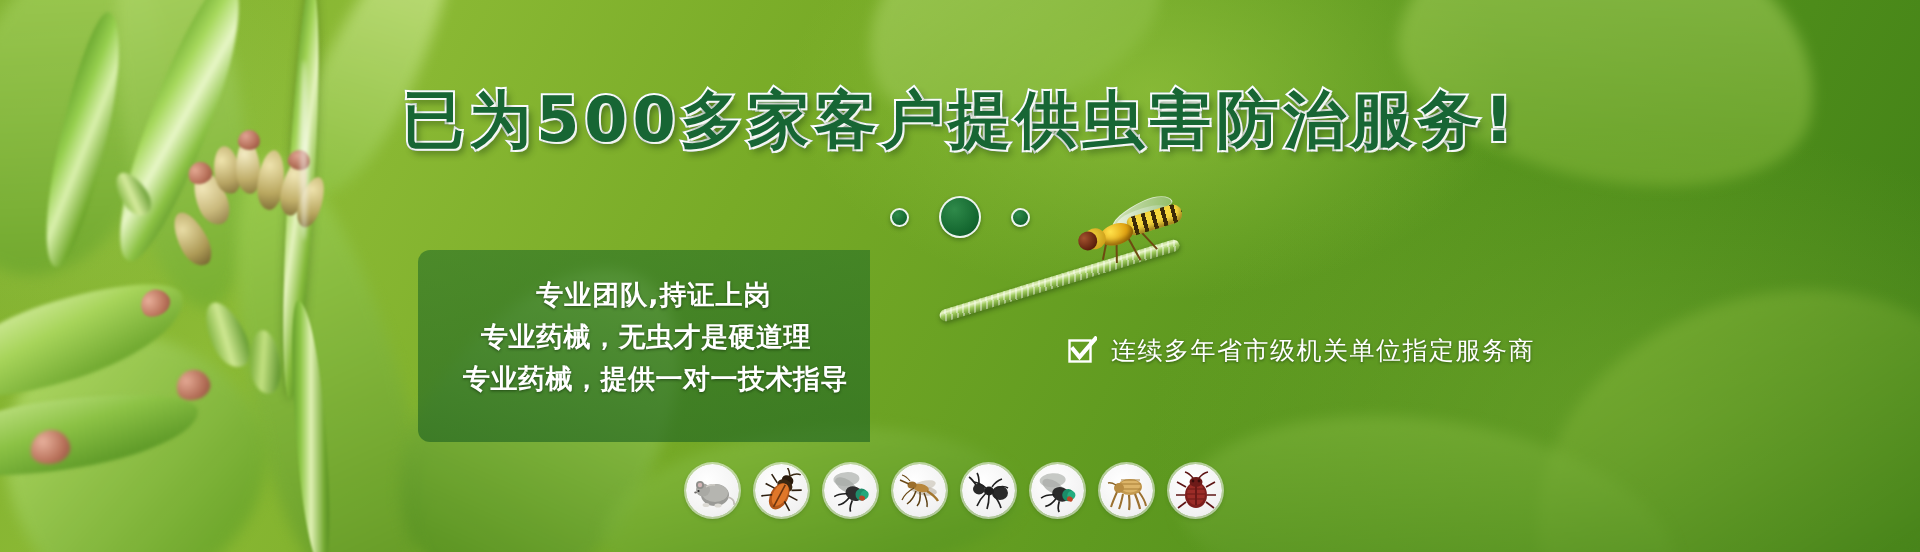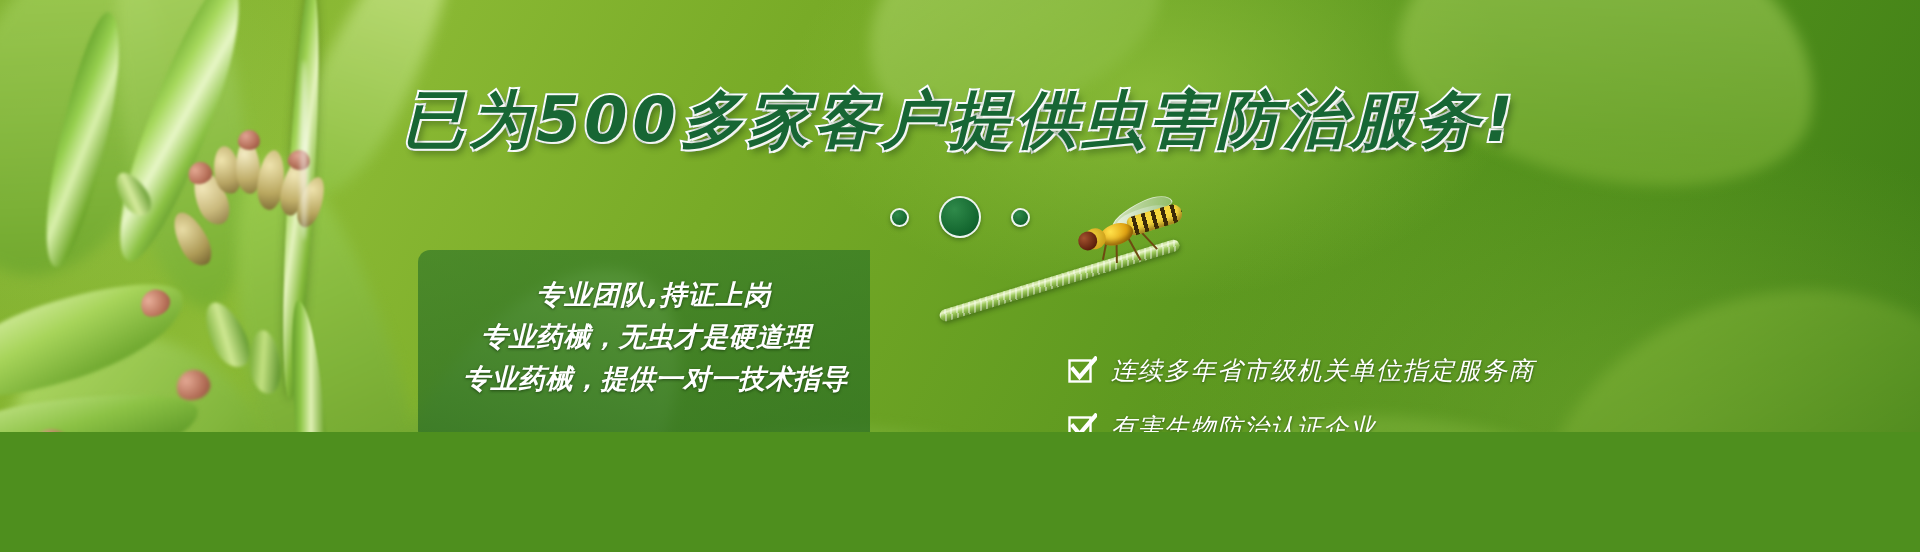--- a/index.html
+++ b/index.html
@@ -2,27 +2,26 @@
 <html><head>
 <meta charset="utf-8">
 <style>
   * { margin:0; padding:0; box-sizing:border-box; }
   html,body { width:1920px; height:552px; overflow:hidden; }
   body {
     font-family:"Liberation Sans","DejaVu Sans",sans-serif;
     background:#4e8f1e;
   }
   #banner {
-    position:relative; width:1920px; height:432px; overflow:hidden;
+    position:relative; width:1920px; height:552px; overflow:hidden;
     background:
       radial-gradient(ellipse 520px 300px at 1150px 90px, rgba(160,205,70,.55), rgba(160,205,70,0) 70%),
       radial-gradient(ellipse 700px 420px at 1650px 430px, rgba(118,170,48,.55), rgba(118,170,48,0) 72%),
       radial-gradient(ellipse 420px 300px at 60px 120px, rgba(150,200,80,.5), rgba(150,200,80,0) 70%),
       linear-gradient(118deg,#7fae2e 0%, #8cba35 18%, #78ab27 38%, #5f9a20 62%, #4d8c1a 82%, #3f7d17 100%);
-    font-style: italic;
   }
 
   
   .bg-layer { position:absolute; inset:0; }
   .blade {
     position:absolute; border-radius:50% 50% 50% 50%/ 60% 60% 40% 40%;
     filter:blur(7px); opacity:.85;
   }
   .leftplant {
     position:absolute; left:0; top:0; width:560px; height:552px;
@@ -139,21 +138,21 @@
     text-shadow:0 1px 3px rgba(10,35,5,.6);
     font-family:"DejaVu Sans","Liberation Sans",sans-serif;
   }
   #infobox .l1 { font-size:27px; letter-spacing:1px; text-align:center; padding-left:16px; }
   #infobox .l2 { font-size:27px; letter-spacing:.5px; text-align:center; }
   #infobox .l3 { font-size:27px; letter-spacing:.5px; text-align:right; }
 
   
   #checklist {
     position:absolute; left:1068px; top:334px;
-    display:flex; flex-direction:column; gap:24px;margin-top:20px;
+    display:flex; flex-direction:column; gap:24px;
   }
   .check-item { display:flex; align-items:center; gap:14px; }
   .check-box { width:29px; height:29px; flex:none; position:relative; }
   .check-box svg { display:block; }
   .check-label {
     color:#ffffff; font-size:25px; letter-spacing:1.5px; white-space:nowrap;
     text-shadow:0 1px 3px rgba(10,35,5,.55);
     font-family:"DejaVu Sans","Liberation Sans",sans-serif;
   }
 
@@ -266,29 +265,20 @@
 
   <div id="checklist">
     <div class="check-item">
       <span class="check-box">
         <svg width="29" height="29" viewBox="0 0 29 29">
           <rect x="1.5" y="4.5" width="21" height="21" fill="none" stroke="#ffffff" stroke-width="2.4"></rect>
           <path d="M5 13 L11.5 21 L27.5 2.5" fill="none" stroke="#ffffff" stroke-width="4.2" stroke-linecap="square"></path>
         </svg>
       </span>
       <span class="check-label">连续多年省市级机关单位指定服务商</span>
-    </div>
-    <div class="check-item">
-      <span class="check-box">
-        <svg width="29" height="29" viewBox="0 0 29 29">
-          <rect x="1.5" y="4.5" width="21" height="21" fill="none" stroke="#ffffff" stroke-width="2.4"></rect>
-          <path d="M5 13 L11.5 21 L27.5 2.5" fill="none" stroke="#ffffff" stroke-width="4.2" stroke-linecap="square"></path>
-        </svg>
-      </span>
-      <span class="check-label">有害生物防治认证企业</span>
     </div>
   </div>
 
   <div id="pests">
 
     <span class="pest">
       <svg width="46" height="46" viewBox="0 0 46 46">
         <ellipse cx="25" cy="27" rx="14" ry="11" fill="#9a9a96"></ellipse>
         <ellipse cx="25" cy="25" rx="13" ry="9" fill="#b5b5b0"></ellipse>
         <ellipse cx="13" cy="22" rx="7" ry="6.5" fill="#a9a9a4"></ellipse>

